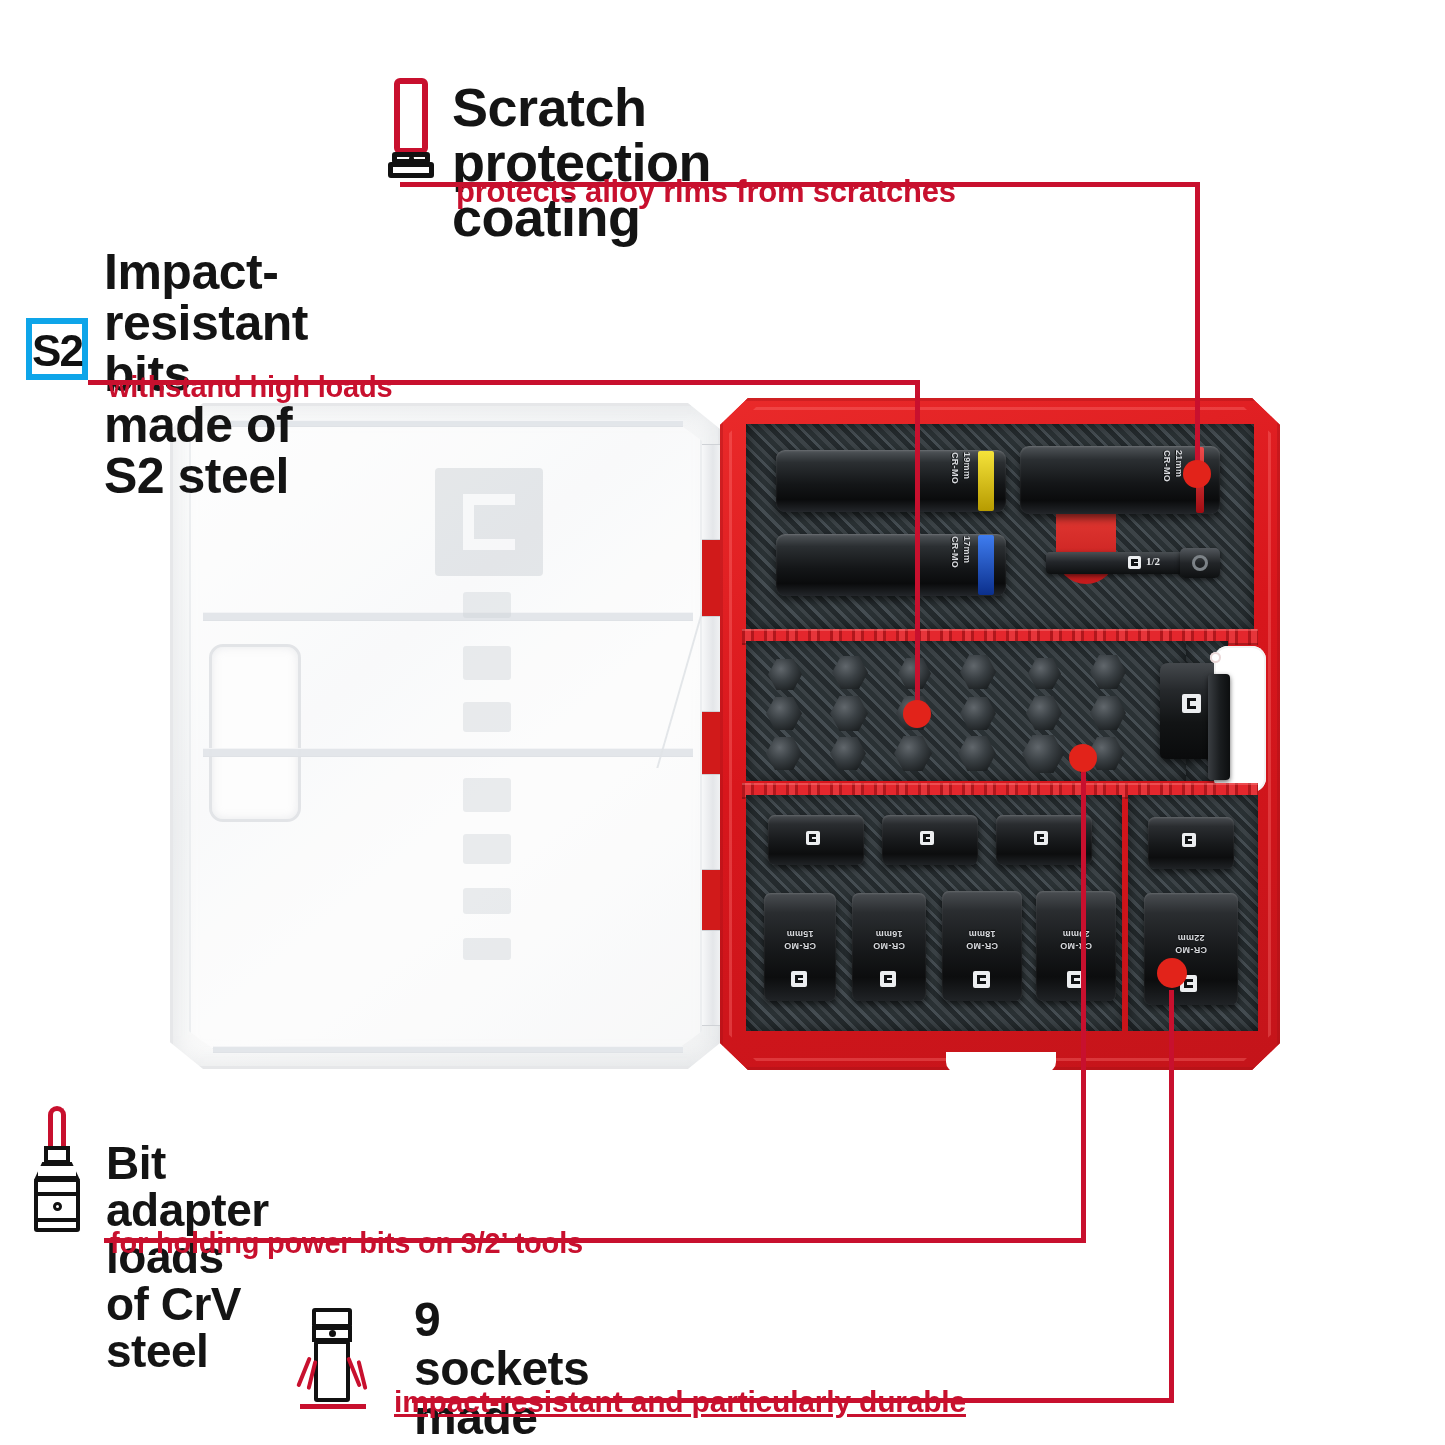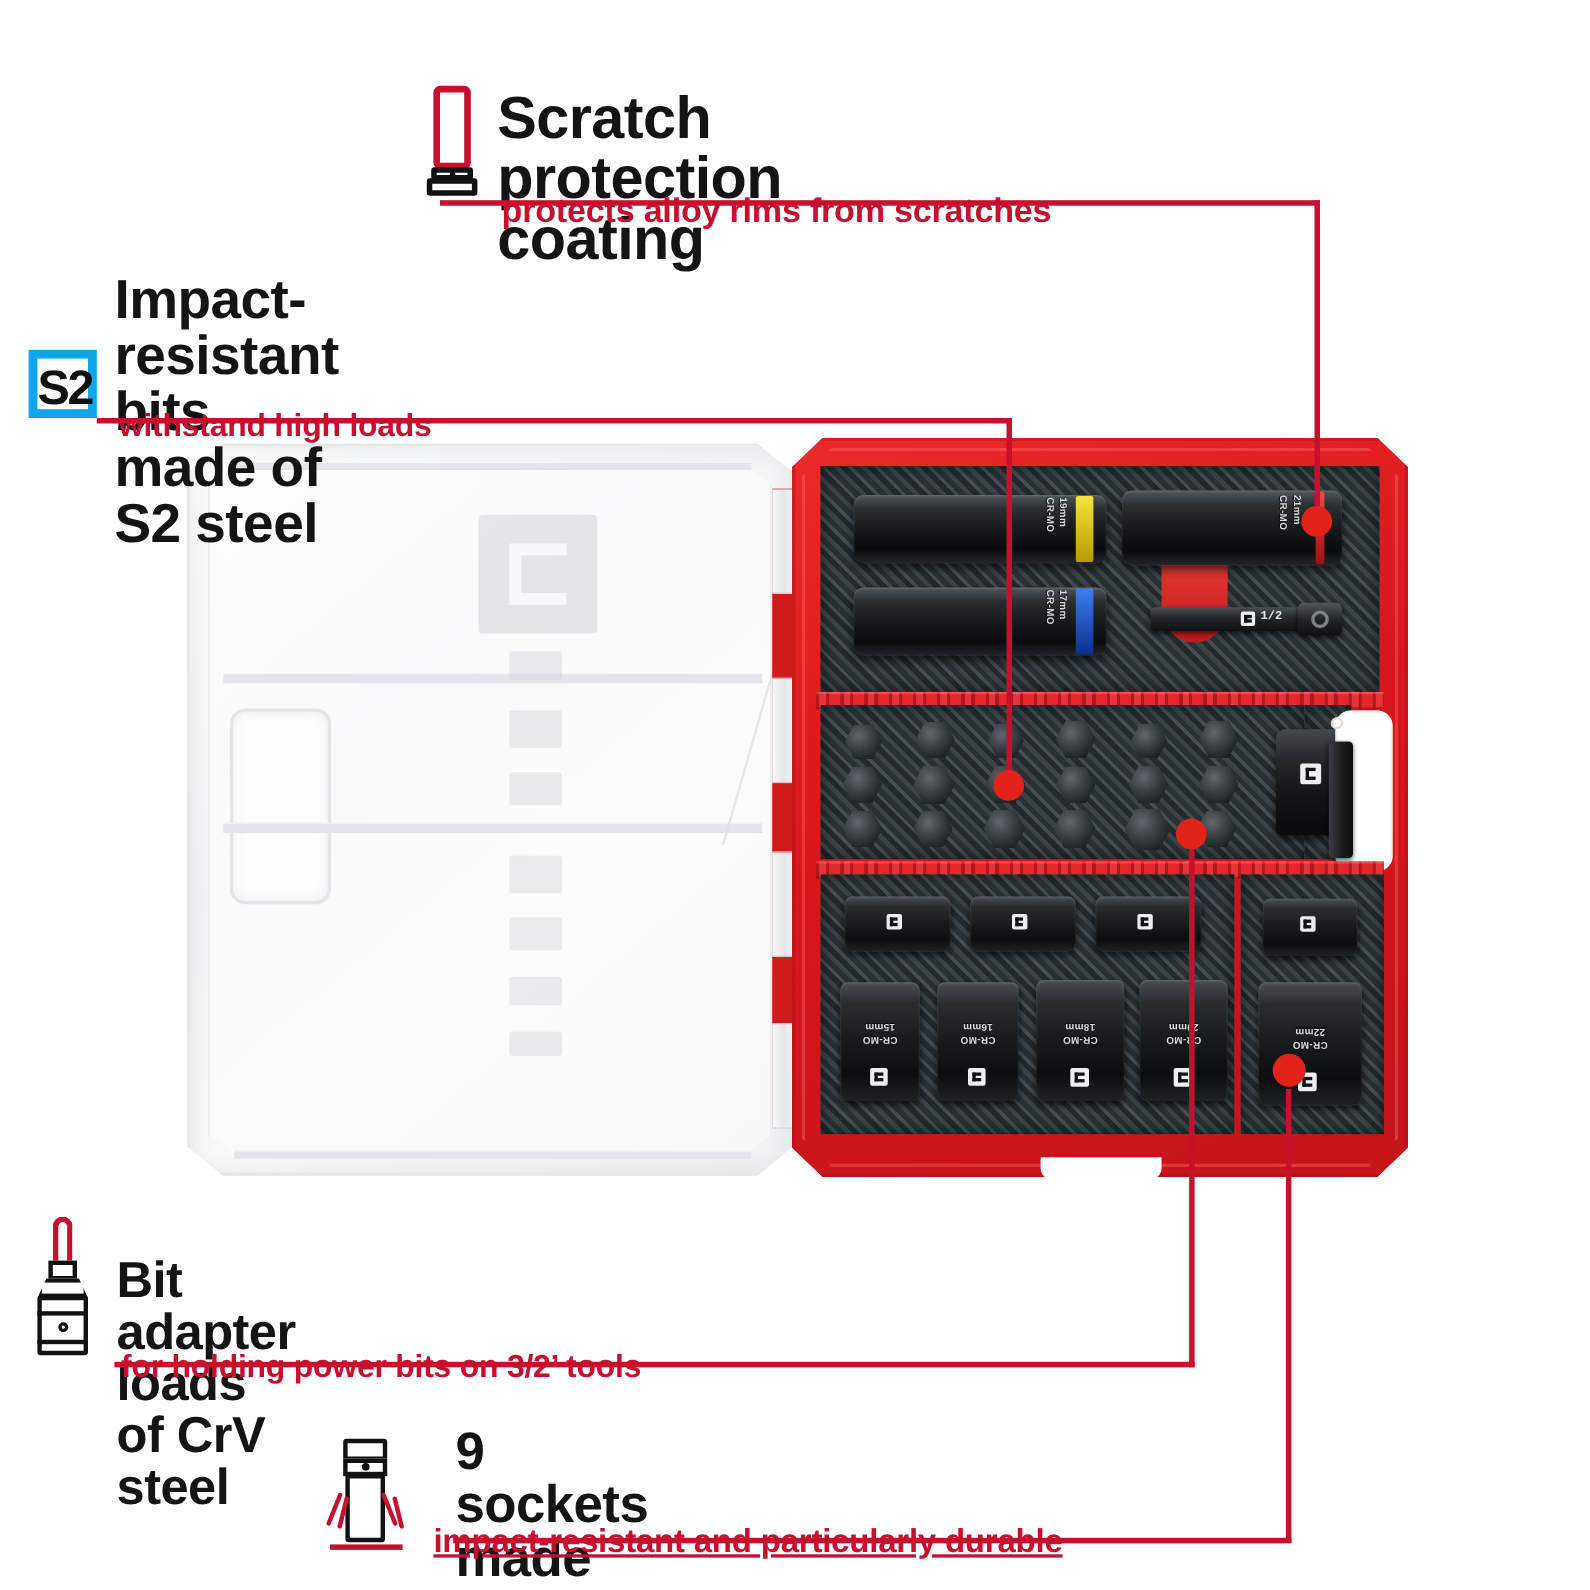--- a/index.html
+++ b/index.html
@@ -90,21 +90,21 @@
     border: 5px solid #111;
     border-radius: 3px;
     box-sizing: border-box;
     background: #fff;
   }
 
   
   .icon-s2 {
     position: absolute;
     width: 62px; height: 62px;
-    border: 8px solid #0ea5e9;
+    border: 6px solid #0ea5e9;
     box-sizing: border-box;
     background: #fff;
     color: #111;
     font-family: "Liberation Sans", sans-serif;
     font-weight: bold;
     font-size: 44px;
     line-height: 54px;
     text-align: center;
     letter-spacing: -2px;
   }
@@ -398,21 +398,21 @@
   }
   .adapter-ring {
     position: absolute;
     border: 3px solid #7c8287;
     border-radius: 50%;
     box-sizing: border-box;
   }
   .adapter-text {
     position: absolute;
     color: #e6e8ea;
-    font-family: Liberation Mono, monospace;
+    font-family: Liberation Serif, serif;
     font-weight: bold;
     font-size: 11px;
     white-space: nowrap;
   }
   .red-pad {
     position: absolute;
     background: linear-gradient(180deg,#e33a33,#c31a1c);
     border-radius: 8px 8px 38px 38px;
   }
   .label-plate {

